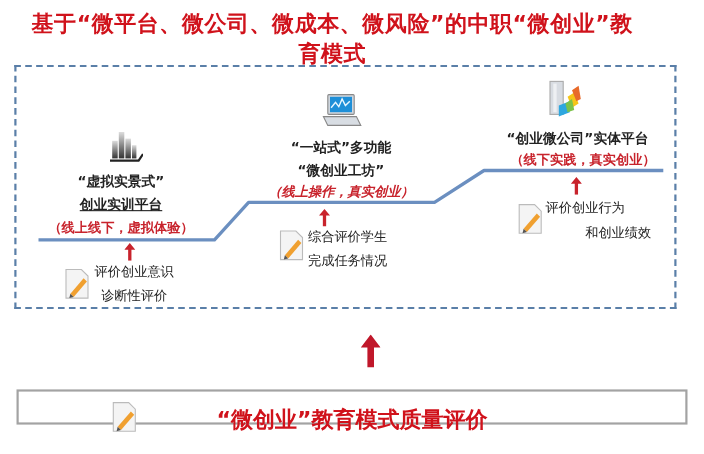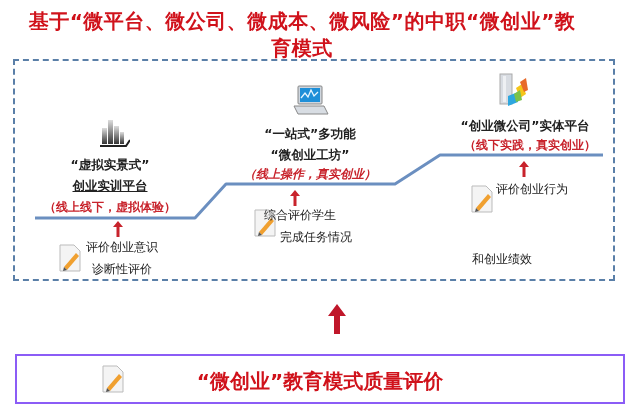--- a/index.html
+++ b/index.html
@@ -4,21 +4,21 @@
 <style>
   html,body{margin:0;padding:0;background:#ffffff;}
   body{width:640px;height:413px;position:relative;overflow:hidden;font-family:"DejaVu Sans","Liberation Sans",sans-serif;}
   .abs{position:absolute;}
   .title{left:0;top:8px;width:548px;text-align:center;color:#d0121b;font-size:20px;font-weight:bold;letter-spacing:0.5px;margin-left:28px;}
   .dashbox{left:13px;top:59px;width:497px;height:218px;border:2px dashed #5a7fa8;}
   .dashbox{width:598px;}
   .label{color:#222;font-size:12.5px;text-align:center;white-space:nowrap;font-weight:bold;}
   .red{color:#c8232c;font-size:12px;text-align:center;white-space:nowrap;font-weight:bold;}
   .evaltext{color:#222;font-size:12px;white-space:nowrap;line-height:22px;font-weight:normal;}
-  .bottombox{left:15px;top:354px;width:610px;height:50px;border:2px solid #8b5cf6;background:#fff;box-sizing:border-box;}
+  .bottombox{left:15px;top:354px;width:610px;height:32px;border:2px solid #a3a3a3;background:#fff;box-sizing:border-box;}
   .bottomtext{left:0;top:12px;width:100%;text-align:center;color:#d0121b;font-size:20px;font-weight:bold;}
 </style>
 </head>
 <body>
 
 <div class="abs title">基于“微平台、微公司、微成本、微风险”的中职“微创业”教育模式</div>
 
 <div class="abs dashbox"></div>
 
 <svg class="abs" style="left:0;top:0;" width="640" height="413">
@@ -72,21 +72,21 @@
 <svg class="abs" style="left:290px;top:190px;" width="10" height="16">
   <polygon points="5,0 10,6 6.5,6 6.5,16 3.5,16 3.5,6 0,6" fill="#c8232c"></polygon>
 </svg>
 <div class="abs" style="left:253px;top:208px;width:26px;height:30px;">
   <svg width="26" height="30" viewBox="0 0 26 30">
     <path d="M2 2 L16 2 L22 8 L22 28 L2 28 Z" fill="#f4f4f4" stroke="#bbb"></path>
     <path d="M6 24 L18 10 L21 13 L9 27 Z" fill="#f0a030"></path>
     <path d="M6 24 L9 27 L5 28 Z" fill="#555"></path>
   </svg>
 </div>
-<div class="abs evaltext" style="left:264px;top:204px;">综合评价学生</div>
+<div class="abs evaltext" style="left:280px;top:204px;">综合评价学生</div>
 <div class="abs evaltext" style="left:280px;top:226px;">完成任务情况</div>
 
 <div class="abs" style="left:496px;top:72px;width:36px;height:38px;">
   <svg width="36" height="38" viewBox="0 0 36 38">
     <rect x="4" y="2" width="12" height="30" fill="#d8dce2" stroke="#aaa"></rect>
     <rect x="7" y="4" width="3" height="26" fill="#eef0f3"></rect>
     <path d="M12 24 L22 20 L22 30 L12 34 Z" fill="#2ea7df"></path>
     <path d="M20 16 L26 12 L30 22 L24 26 Z" fill="#f5c518"></path>
     <path d="M24 10 L30 6 L32 18 L28 20 Z" fill="#e86a2a"></path>
     <path d="M18 22 L24 18 L26 28 L20 30 Z" fill="#7cc24a"></path>
@@ -99,21 +99,21 @@
   <polygon points="5,0 10,6 6.5,6 6.5,16 3.5,16 3.5,6 0,6" fill="#c8232c"></polygon>
 </svg>
 <div class="abs" style="left:470px;top:184px;width:26px;height:30px;">
   <svg width="26" height="30" viewBox="0 0 26 30">
     <path d="M2 2 L16 2 L22 8 L22 28 L2 28 Z" fill="#f4f4f4" stroke="#bbb"></path>
     <path d="M6 24 L18 10 L21 13 L9 27 Z" fill="#f0a030"></path>
     <path d="M6 24 L9 27 L5 28 Z" fill="#555"></path>
   </svg>
 </div>
 <div class="abs evaltext" style="left:496px;top:178px;">评价创业行为</div>
-<div class="abs evaltext" style="left:472px;top:200px;margin-top:48px;">和创业绩效</div>
+<div class="abs evaltext" style="left:532px;top:200px;">和创业绩效</div>
 
 <svg class="abs" style="left:328px;top:304px;" width="18" height="30">
   <polygon points="9,0 18,12 12,12 12,30 6,30 6,12 0,12" fill="#c0172a"></polygon>
 </svg>
 
 <div class="abs bottombox">
   <div class="abs" style="left:84px;top:8px;width:26px;height:30px;">
     <svg width="26" height="30" viewBox="0 0 26 30">
       <path d="M2 2 L16 2 L22 8 L22 28 L2 28 Z" fill="#f4f4f4" stroke="#bbb"></path>
       <path d="M6 24 L18 10 L21 13 L9 27 Z" fill="#f0a030"></path>

